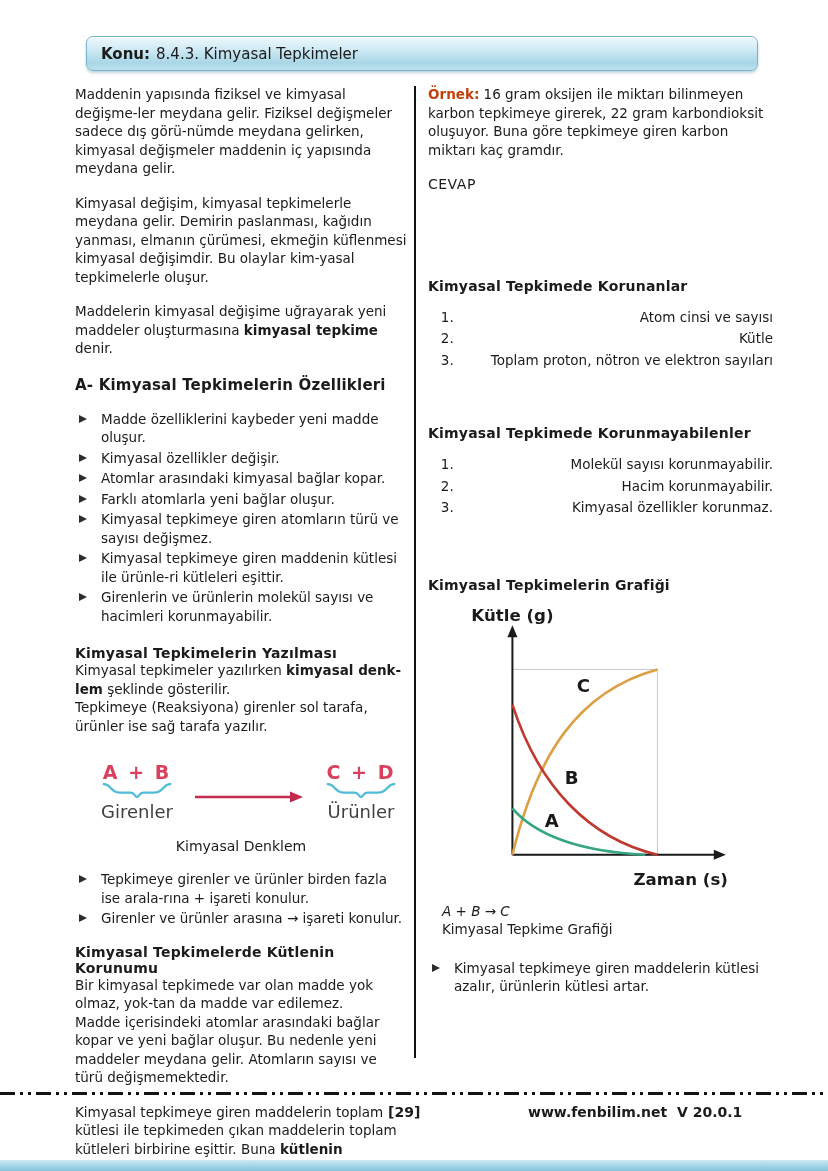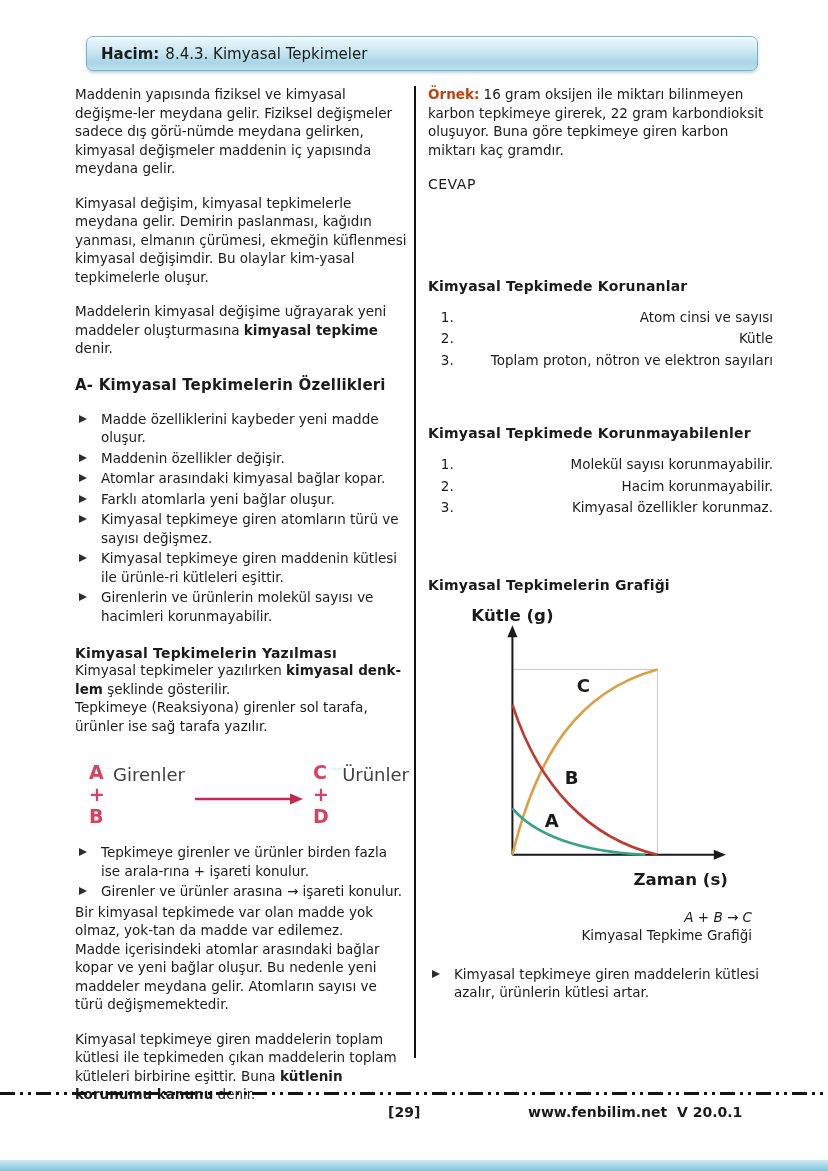--- a/index.html
+++ b/index.html
@@ -34,28 +34,28 @@
   ul.arrows li::before {
     content:""; position:absolute; left:4px; top:5px;
     width:0; height:0;
     border-left:8px solid #2d2d2d; border-top:4.5px solid transparent; border-bottom:4.5px solid transparent;
   }
   
   ol.nums { margin-top:14px; padding-left:30px; }
   ol.nums li { margin-bottom:3px;text-align:right; }
   
   .equation { margin-top:26px; display:grid; grid-template-columns:96px 1fr 96px; column-gap:8px; align-items:start; padding:0 14px; }
-  .eq-group { display:flex; }
+  .eq-group { display:flex; flex-direction:column; align-items:center; }
   .eq-letters { font-size:19px; font-weight:600; color:#d8415f; letter-spacing:2px; }
   .eq-label { font-size:18px; font-weight:400; color:#404040; margin-top:3px; }
   .eq-arrow { align-self:center; margin-top:10px; display:flex; justify-content:center; }
   .eq-caption { text-align:center; font-size:14px; margin-top:16px; }
   
   .graph-wrap { margin-top:10px; margin-left:14px; width:310px; }
-  .graph-captions { text-align:right; margin-top:10px; }
+  .graph-captions { text-align:left; margin-top:4px; }
   .graph-captions .eq { font-size:13.5px; font-style:italic; }
   .graph-captions .cap { font-size:13.5px; margin-top:2px; }
   
   .cutline {
     position:absolute; left:0; top:1092px; width:828px; height:3px;
     background:repeating-linear-gradient(90deg,#141414 0 15px,transparent 15px 20px,#141414 20px 23px,transparent 23px 28px,#141414 28px 31px,transparent 31px 36px);
   }
   .footer-page { position:absolute; left:388px; top:1104px; font-size:14px; font-weight:600; }
   .footer-site { position:absolute; left:528px; top:1104px; font-size:14px; font-weight:700; }
   .bottom-bar {
@@ -64,36 +64,36 @@
   }
   .ornek-label { font-weight:700; color:#c2410c; }
   .cevap { font-size:14px; margin-top:16px; letter-spacing:.5px; }
 </style>
 </head>
 <body>
 
 <div class="page">
 
   <div class="topic-bar">
-    <span class="lbl">Hacim:</span>
+    <span class="lbl">Konu:</span>
     <span>8.4.3. Kimyasal Tepkimeler</span>
   </div>
 
   <div class="col-divider"></div>
 
   <div class="col-left">
     <p>Maddenin yapısında fiziksel ve kimyasal  değişme-ler meydana gelir. Fiziksel değişmeler sadece dış görü-nümde meydana gelirken, kimyasal değişmeler maddenin iç yapısında meydana gelir.</p>
     <p class="mt16">Kimyasal değişim, kimyasal tepkimelerle meydana gelir. Demirin paslanması, kağıdın yanması, elmanın çürümesi, ekmeğin küflenmesi kimyasal değişimdir. Bu olaylar kim-yasal tepkimelerle oluşur.</p>
     <p class="mt16"><span>Maddelerin kimyasal değişime uğrayarak yeni maddeler oluşturmasına </span><span class="b">kimyasal tepkime</span><span> denir.</span></p>
 
     <h2 class="sec">A- Kimyasal Tepkimelerin Özellikleri</h2>
 
     <ul class="arrows">
       <li>Madde özelliklerini kaybeder yeni madde oluşur.</li>
-      <li>Maddenin özellikler değişir.</li>
+      <li>Kimyasal özellikler değişir.</li>
       <li>Atomlar arasındaki kimyasal bağlar kopar.</li>
       <li>Farklı atomlarla yeni bağlar oluşur.</li>
       <li>Kimyasal tepkimeye giren atomların türü ve sayısı değişmez.</li>
       <li>Kimyasal tepkimeye giren maddenin kütlesi ile ürünle-ri kütleleri eşittir.</li>
       <li>Girenlerin ve ürünlerin molekül sayısı ve hacimleri korunmayabilir.</li>
     </ul>
 
     <h3 class="sec mt20">Kimyasal Tepkimelerin Yazılması</h3>
     <p><span>Kimyasal tepkimeler yazılırken </span><span class="b">kimyasal denk-lem</span><span> şeklinde gösterilir.</span></p>
     <p>Tepkimeye (Reaksiyona) girenler sol tarafa, ürünler ise sağ tarafa yazılır.</p>
@@ -113,26 +113,28 @@
         </svg>
       </div>
       <div class="eq-group">
         <span class="eq-letters">C + D</span>
         <svg width="70" height="15" viewBox="0 0 64 14">
           <path d="M1,1 C8,1 7,9 16,9 L26,9 C30,9 30,13 32,13 C34,13 34,9 38,9 L48,9 C57,9 56,1 63,1" fill="none" stroke-width="2.2" stroke-linecap="round" stroke="#52bcd8"></path>
         </svg>
         <span class="eq-label">Ürünler</span>
       </div>
     </div>
+    <div class="eq-caption">Kimyasal Denklem</div>
 
     <ul class="arrows mt20">
       <li>Tepkimeye girenler ve ürünler birden fazla ise arala-rına + işareti konulur.</li>
       <li>Girenler ve ürünler arasına → işareti konulur.</li>
     </ul>
 
+    <h3 class="sec mt16">Kimyasal Tepkimelerde Kütlenin Korunumu</h3>
     <p>Bir kimyasal tepkimede var olan madde yok olmaz, yok-tan da madde var edilemez.</p>
     <p>Madde içerisindeki atomlar arasındaki bağlar kopar ve yeni bağlar oluşur. Bu nedenle yeni maddeler meydana gelir. Atomların sayısı ve türü değişmemektedir.</p>
     <p class="mt16"><span>Kimyasal tepkimeye giren maddelerin toplam kütlesi ile tepkimeden çıkan maddelerin toplam kütleleri birbirine eşittir. Buna </span><span class="b">kütlenin korunumu kanunu</span><span> denir.</span></p>
   </div>
 
   <div class="col-right">
     <p><span class="ornek-label">Örnek:</span> <span>16 gram oksijen ile miktarı bilinmeyen karbon tepkimeye girerek, 22 gram karbondioksit oluşuyor. Buna göre tepkimeye giren karbon miktarı kaç gramdır.</span></p>
     <p class="cevap">CEVAP</p>
 
     <h3 class="sec" style="margin-top:84px;">Kimyasal Tepkimede Korunanlar</h3>

